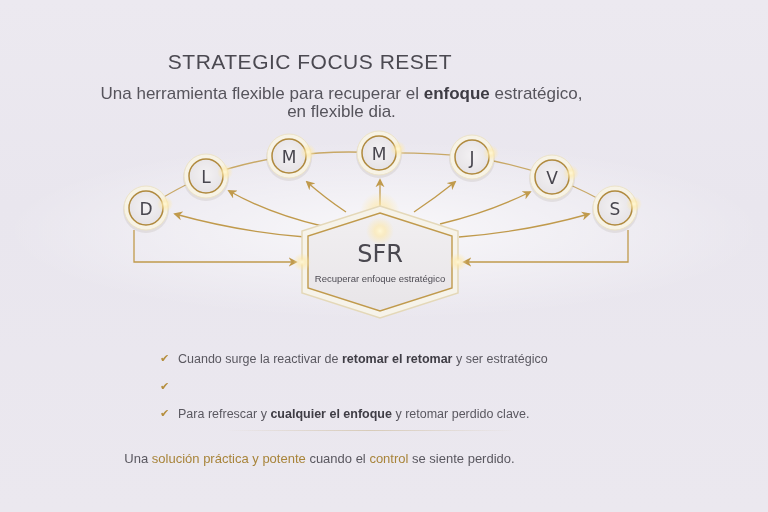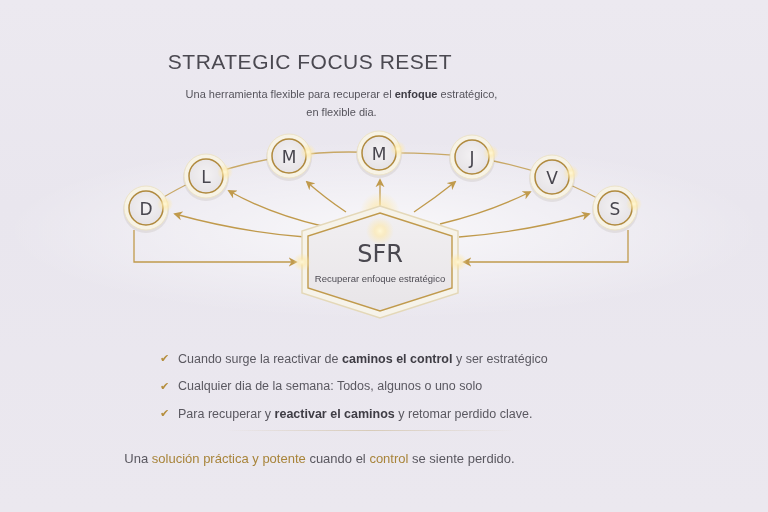--- a/index.html
+++ b/index.html
@@ -13,21 +13,21 @@
     position:absolute; left:0; top:140px; width:768px; height:180px;
     background: radial-gradient(ellipse at 50% 50%, rgba(255,255,255,0.7) 0%, rgba(230,228,236,0.0) 70%);
     pointer-events:none;
   }
   .title {
     position:absolute; left:0; width:620px; top:50px; text-align:center;
     font-size:21px; letter-spacing:0.5px; color:#4b4951; font-weight:normal;
   }
   .subtitle {
     position:absolute; left:0; width:683px; top:85px; text-align:center;
-    font-size:11px; line-height:18px; color:#56545c;
+    font-size:17px; line-height:18px; color:#56545c;
   }
   .subtitle b { font-weight:bold; color:#3e3c44; }
   svg.diagram { position:absolute; left:0; top:0; }
   .day-label { font-family:"DejaVu Sans", sans-serif; font-size:17px; fill:#48464e; text-anchor:middle; dominant-baseline:central; }
   .sfr-title { font-family:"DejaVu Sans", sans-serif; font-size:24px; fill:#4a4850; text-anchor:middle; }
   .sfr-sub { font-family:"Liberation Sans", sans-serif; font-size:9.5px; fill:#4e4c54; text-anchor:middle; }
   .bullets { position:absolute; left:160px; top:345px; width:460px; }
   .bullet { display:flex; align-items:center; height:27.5px; font-size:12.5px; color:#5a5860; }
   .bullet .check { width:18px; color:#b58e3d; font-size:11px; }
   .bullet b { color:#3f3d45; font-weight:bold; }
@@ -141,29 +141,28 @@
         <circle cx="615" cy="208" r="17" fill="url(#circleFill)" stroke="#b08a3e" stroke-width="1.5"></circle>
         <circle cx="634" cy="204" r="8" fill="url(#glow)"></circle>
         <text x="615" y="209" class="day-label">S</text>
       </g>
     </g>
 </svg>
 
 <div class="bullets">
   <div class="bullet">
     <span class="check">✔</span>
-    <span><span>Cuando surge la reactivar de </span><b>caminos el control</b><span> y ser estratégico</span></span>
+    <span><span>Cuando surge la reactivar de </span><b>retomar el retomar</b><span> y ser estratégico</span></span>
   </div>
   <div class="bullet">
     <span class="check">✔</span>
-    <span><span>Cualquier dia de la semana: Todos, algunos o uno solo</span><b></b><span></span></span>
   </div>
   <div class="bullet">
     <span class="check">✔</span>
-    <span><span>Para recuperar y </span><b>reactivar el caminos</b><span> y retomar perdido clave.</span></span>
+    <span><span>Para refrescar y </span><b>cualquier el enfoque</b><span> y retomar perdido clave.</span></span>
   </div>
 </div>
 
 <div class="divider"></div>
 
 <div class="footer">
   <span>Una </span><span class="gold">solución práctica y potente</span><span> cuando el </span><span class="gold">control</span><span> se siente perdido.</span>
 </div>
 
 </body></html>

